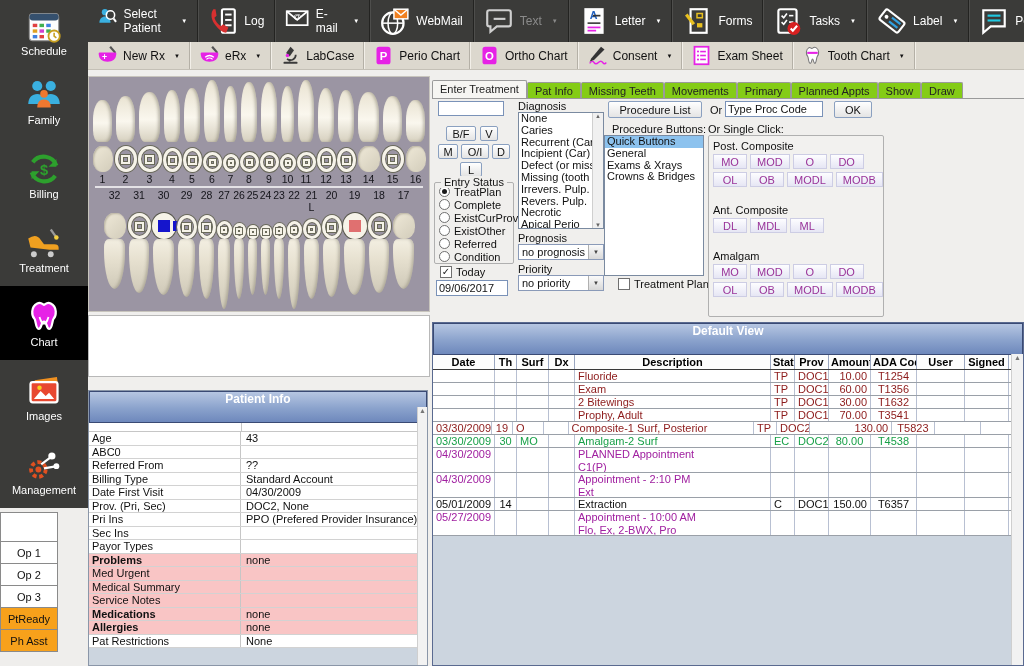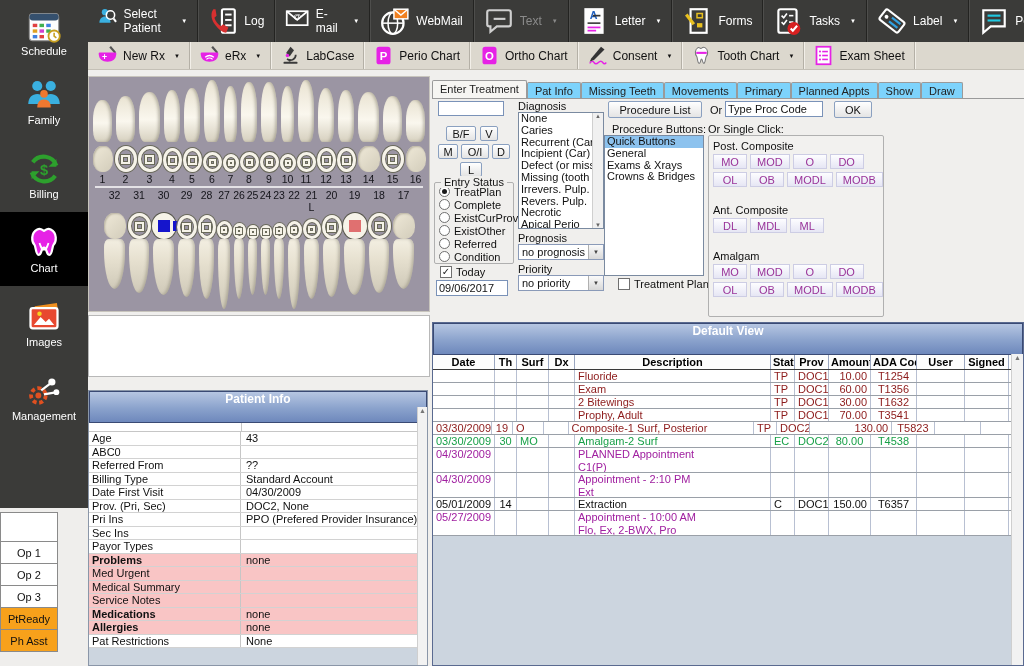--- a/index.html
+++ b/index.html
@@ -57,21 +57,21 @@
   .pirow{display:flex;height:13.5px;background:#fff;border-bottom:1px solid #d2d2d2;font-size:11px;line-height:12.5px;color:#111;}
   .pirow.pink{background:#f9c5c5;}
   .pirow .pl{width:152px;padding-left:3px;border-right:1px solid #c6c6c6;overflow:hidden;white-space:nowrap;}
   .pirow.boldlbl .pl{font-weight:bold;}
   .pirow .pv{flex:1;padding-left:5px;overflow:hidden;white-space:nowrap;}
   .vscroll{position:absolute;right:0;width:10px;background:#f2f2f2;border-left:1px solid #cfcfcf;font-size:7px;color:#777;text-align:center;}
 
   
   #treat-panel{position:absolute;left:432px;top:80px;width:592px;height:242px;}
   #tab-strip{display:flex;height:18px;align-items:flex-end;font-size:11px;color:#222;}
-  .tab{border:1px solid #9a9a9a;border-bottom:none;background:#7dd3fc;padding:2px 7px 1px;height:16px;border-radius:2px 2px 0 0;cursor:pointer;white-space:nowrap;}
+  .tab{border:1px solid #9a9a9a;border-bottom:none;background:#84cc16;padding:2px 7px 1px;height:16px;border-radius:2px 2px 0 0;cursor:pointer;white-space:nowrap;}
   .tab.selected{background:#f6f5f2;height:18px;font-size:11px;box-shadow:0 1px 0 #f6f5f2;}
   #treat-content{position:absolute;left:0;top:18px;width:592px;height:224px;border-top:1px solid #9a9a9a;}
   .tc-label{position:absolute;font-size:11px;color:#111;white-space:nowrap;}
   .tinput{position:absolute;border:1px solid #7a92b8;background:#fff;font-size:11px;padding:0 2px;color:#111;}
   .btn{position:absolute;background:linear-gradient(#ffffff,#e4e4e4);border:1px solid #8aa0c0;border-radius:2px;
        font-size:11px;color:#111;display:flex;align-items:center;justify-content:center;cursor:pointer;}
   .groupbox{position:absolute;border:1px solid #b0b0b0;border-radius:2px;}
   .gb-legend{position:absolute;top:-7px;left:6px;background:#f0efed;padding:0 3px;font-size:11px;color:#111;}
   .radio-row{display:flex;align-items:center;gap:4px;height:13px;font-size:11px;color:#111;padding-left:4px;cursor:pointer;}
   .radio{width:11px;height:11px;border:1px solid #707070;border-radius:50%;background:#fff;flex:0 0 auto;}
@@ -136,20 +136,30 @@
       <div class="module">
         <span class="mico"><svg viewBox="0 0 32 32">
             <path d="M6 10 A12 12 0 0 1 27 13" fill="none" stroke="#2da02d" stroke-width="3.6"></path>
             <path d="M27 7 v7 h-7z" fill="#2da02d"></path>
             <path d="M26 22 A12 12 0 0 1 5 19" fill="none" stroke="#2da02d" stroke-width="3.6"></path>
             <path d="M5 25 v-7 h7z" fill="#2da02d"></path>
             <text x="16" y="21" font-size="13" fill="#2da02d" text-anchor="middle" font-weight="bold">$</text>
           </svg></span>
         <div class="mlabel">Billing</div>
       </div>
+      <div class="module">
+        <span class="mico"><svg viewBox="0 0 32 32">
+            <line x1="22" y1="4" x2="27" y2="11" stroke="#999" stroke-width="2"></line>
+            <circle cx="27" cy="11" r="2" fill="#f5d040"></circle>
+            <path d="M2 12 q7-5 11 1 l3 4 h9 q4 0 4 3 v2 h-8 l-17-2z" fill="#f0a020"></path>
+            <circle cx="7" cy="26" r="2.6" fill="#ccc"></circle>
+            <circle cx="22" cy="26" r="2.6" fill="#ccc"></circle>
+          </svg></span>
+        <div class="mlabel">Treatment</div>
+      </div>
       <div class="module selected">
         <span class="mico"><svg viewBox="0 0 32 32">
             <path d="M10 4 C4 7 5 15 7.5 17.5 c1.3 1.3 1 9 3.8 9 s2-6.5 4.7-6.5 1.9 6.5 4.7 6.5 2.5-7.7 3.8-9 C27 15 28 7 22 4 c-3.5-1.8-5 1.2-6 1.2 S13.5 2.2 10 4z" fill="#E622E6" stroke="#fff" stroke-width="2"></path>
             <path d="M12 16 c1.3 4 2 6 4 6 s2.7-2 4-6" stroke="#fff" stroke-width="1.6" fill="none"></path>
           </svg></span>
         <div class="mlabel">Chart</div>
       </div>
       <div class="module">
         <span class="mico"><svg viewBox="0 0 32 32">
             <rect x="8" y="5" width="20" height="6" fill="#f09020" transform="rotate(-8 18 8)"></rect>
@@ -331,37 +341,37 @@
       <div class="tb2-btn">
         <span class="tico"><svg viewBox="0 0 24 24">
             <path d="M5 15 L16 2 l4 3 -12 12 -5 2z" fill="#333"></path>
             <path d="M3 21 q3-4 5-1 t5 0 t5 0 t4 0" stroke="#E622E6" stroke-width="1.6" fill="none"></path>
           </svg></span>
         <span>Consent</span>
         <span class="dd-arrow">▼</span>
       </div>
       <div class="tb2-btn">
         <span class="tico"><svg viewBox="0 0 24 24">
-            <path d="M8 3 C4 5 4.5 11 6.5 13 c1 1 .8 8 2.8 8 s1.5-5 2.7-5 1 5 2.7 5 1.8-7 2.8-8 c2-2 2.5-8-1.5-10 -2.5-1.3-4 1-4.5 1 s-2-1.3-3.5-1z" fill="#fdfdfd" stroke="#777" stroke-width="1.2"></path>
-            <path d="M6 9 h12" stroke="#E622E6" stroke-width="2.4"></path>
-          </svg></span>
-        <span>Tooth Chart</span>
-        <span class="dd-arrow">▼</span>
-      </div>
-      <div class="tb2-btn">
-        <span class="tico"><svg viewBox="0 0 24 24">
             <rect x="4" y="2" width="16" height="20" fill="#fff" stroke="#E622E6" stroke-width="2"></rect>
             <circle cx="8" cy="7.5" r="1.2" fill="#E622E6"></circle>
             <line x1="10.5" y1="7.5" x2="17" y2="7.5" stroke="#E622E6" stroke-width="1.8"></line>
             <circle cx="8" cy="12" r="1.2" fill="#E622E6"></circle>
             <line x1="10.5" y1="12" x2="17" y2="12" stroke="#E622E6" stroke-width="1.8"></line>
             <circle cx="8" cy="16.5" r="1.2" fill="#E622E6"></circle>
             <line x1="10.5" y1="16.5" x2="17" y2="16.5" stroke="#E622E6" stroke-width="1.8"></line>
           </svg></span>
         <span>Exam Sheet</span>
+      </div>
+      <div class="tb2-btn">
+        <span class="tico"><svg viewBox="0 0 24 24">
+            <path d="M8 3 C4 5 4.5 11 6.5 13 c1 1 .8 8 2.8 8 s1.5-5 2.7-5 1 5 2.7 5 1.8-7 2.8-8 c2-2 2.5-8-1.5-10 -2.5-1.3-4 1-4.5 1 s-2-1.3-3.5-1z" fill="#fdfdfd" stroke="#777" stroke-width="1.2"></path>
+            <path d="M6 9 h12" stroke="#E622E6" stroke-width="2.4"></path>
+          </svg></span>
+        <span>Tooth Chart</span>
+        <span class="dd-arrow">▼</span>
       </div>
     </div>
 
   <div id="tooth-chart">
       <div class="trow" style="height: 64px;">
         <div class="tcell" style="width: 22px; align-items: flex-end; height: 64px;">
           <div class="crown" style="width: 19px; height: 42px;"></div>
         </div>
         <div class="tcell" style="width: 22px; align-items: flex-end; height: 64px;">
           <div class="crown" style="width: 19px; height: 46px;"></div>

